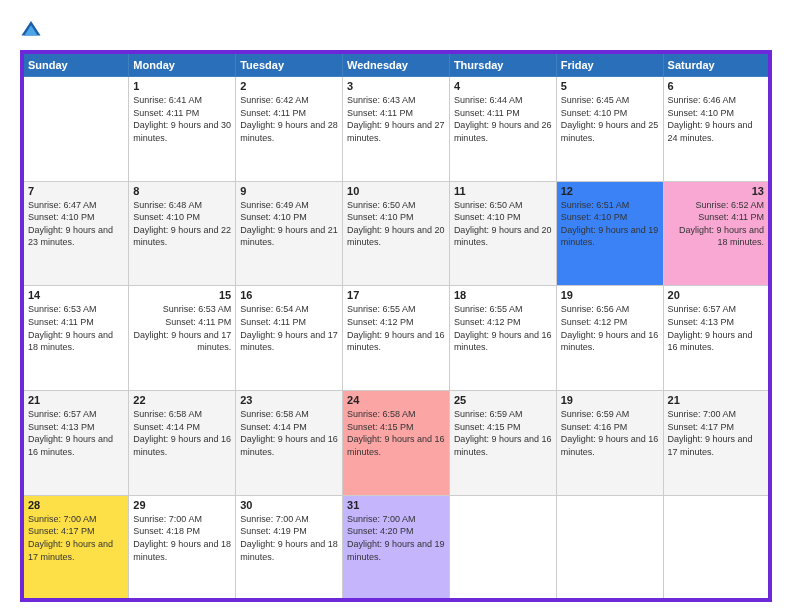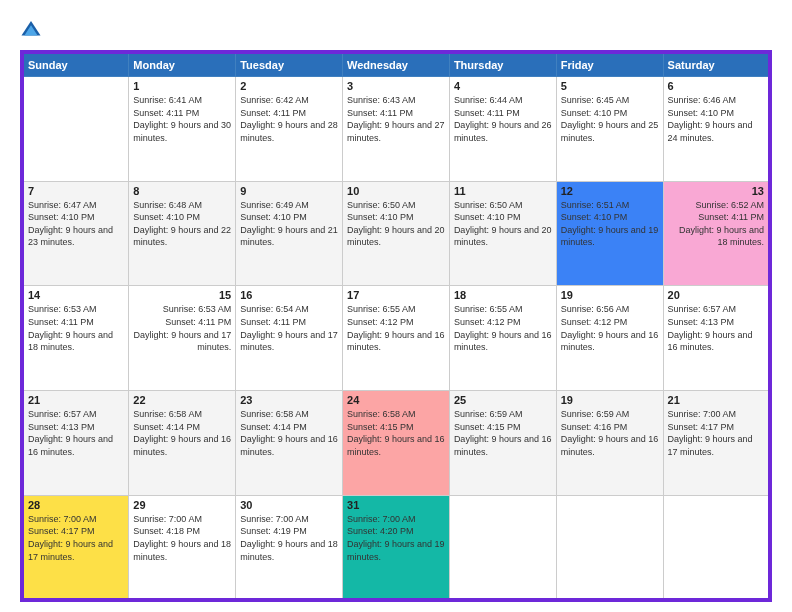--- a/index.html
+++ b/index.html
@@ -381,21 +381,21 @@
         </div>
           </td>
           <td style="background: rgb(255, 255, 255);">
             <span class="day-num">30</span>
         <div class="cell-info">
           Sunrise: 7:00 AM<br>
           Sunset: 4:19 PM<br>
           Daylight: 9 hours and 18 minutes.
         </div>
           </td>
-          <td style="background: #14b8a6;">
+          <td style="background: #c4b5fd;">
             <span class="day-num">31</span>
         <div class="cell-info">
           Sunrise: 7:00 AM<br>
           Sunset: 4:20 PM<br>
           Daylight: 9 hours and 19 minutes.
         </div>
           </td>
           <td class="empty-cell"></td>
           <td class="empty-cell"></td>
           <td class="empty-cell"></td>

